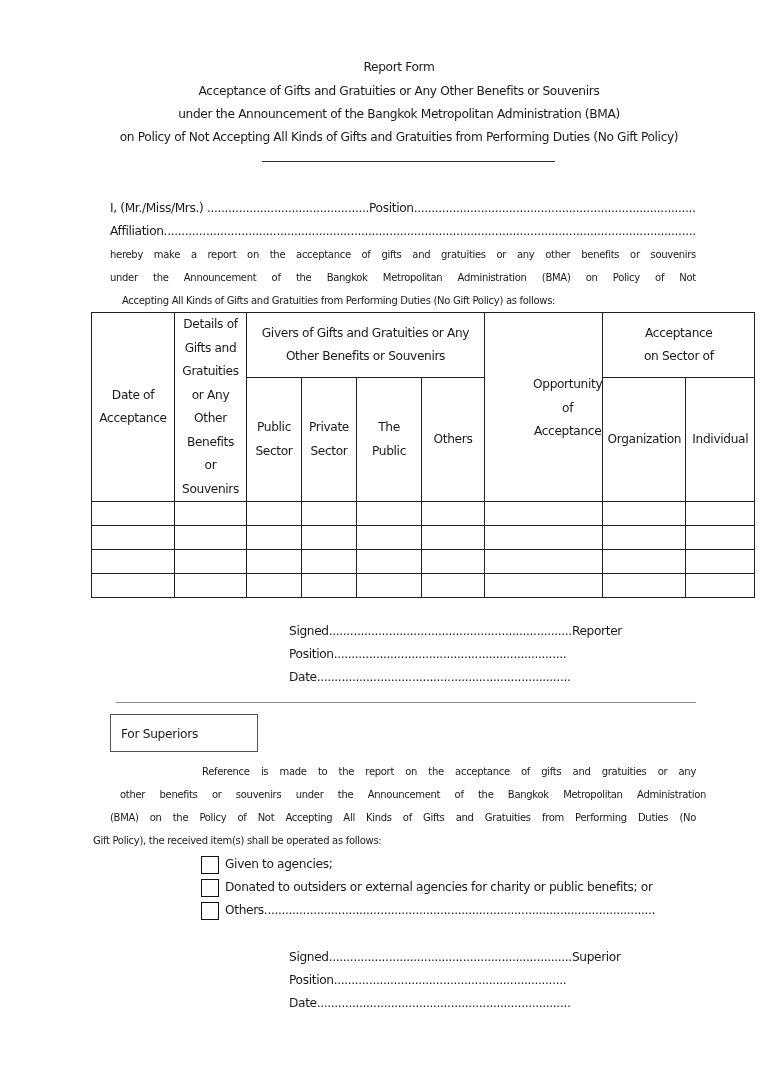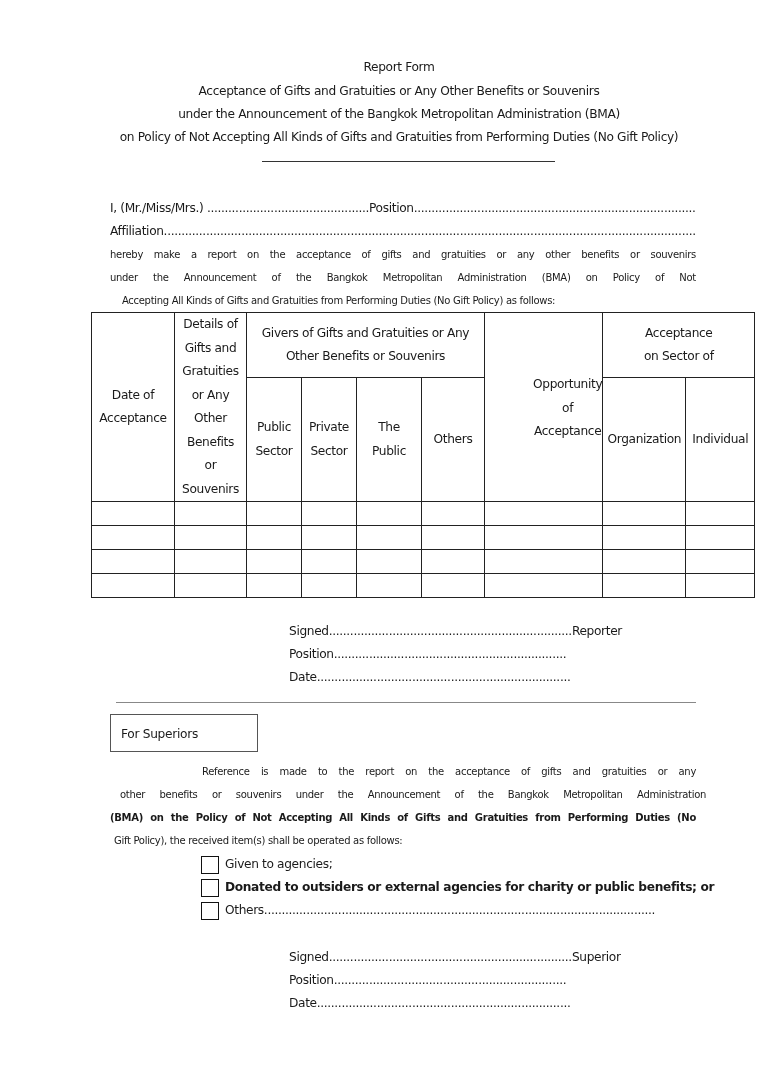--- a/index.html
+++ b/index.html
@@ -141,32 +141,32 @@
 <div class="abs txt" style="left:289px; top:620px;">Signed.....................................................................Reporter</div>
 <div class="abs txt" style="left:289px; top:643px;">Position..................................................................</div>
 <div class="abs txt" style="left:289px; top:666px;">Date........................................................................</div>
 
 <div class="abs" style="left:116px; top:702px; width:580px; border-top:1px solid #888;"></div>
 
 <div class="abs superior-box">For Superiors</div>
 
 <div class="abs para" style="left:202px; top:760px; width:494px;">Reference is made to the report on the acceptance of gifts and gratuities or any</div>
 <div class="abs para" style="left:120px; top:783px; width:586px;">other benefits or souvenirs under the Announcement of the Bangkok Metropolitan Administration</div>
-<div class="abs para" style="left:110px; top:806px; width:586px;font-weight:bold;">(BMA) on the Policy of Not Accepting All Kinds of Gifts and Gratuities from Performing Duties (No</div>
-<div class="abs para last" style="left:114px; top:829px; width:586px;">Gift Policy), the received item(s) shall be operated as follows:</div>
+<div class="abs para" style="left:110px; top:806px; width:586px;">(BMA) on the Policy of Not Accepting All Kinds of Gifts and Gratuities from Performing Duties (No</div>
+<div class="abs para last" style="left:93px; top:829px; width:586px;">Gift Policy), the received item(s) shall be operated as follows:</div>
 
 <div class="abs" style="left:201px; top:856px; width:20px; height:20px;">
   <span class="checkbox" style="width:18px; height:18px;"></span>
 </div>
 <div class="abs txt" style="left:225px; top:853px;">Given to agencies;</div>
 
 <div class="abs" style="left:201px; top:879px; width:20px; height:20px;">
   <span class="checkbox" style="width:18px; height:18px;"></span>
 </div>
-<div class="abs txt" style="left:225px; top:876px;font-weight:bold;">Donated to outsiders or external agencies for charity or public benefits; or</div>
+<div class="abs txt" style="left:225px; top:876px;">Donated to outsiders or external agencies for charity or public benefits; or</div>
 
 <div class="abs" style="left:201px; top:902px; width:20px; height:20px;">
   <span class="checkbox" style="width:18px; height:18px;"></span>
 </div>
 <div class="abs txt" style="left:225px; top:899px; width:430px; overflow:hidden;">Others.........................................................................................................................</div>
 
 <div class="abs txt" style="left:289px; top:946px;">Signed.....................................................................Superior</div>
 <div class="abs txt" style="left:289px; top:969px;">Position..................................................................</div>
 <div class="abs txt" style="left:289px; top:992px;">Date........................................................................</div>
 

